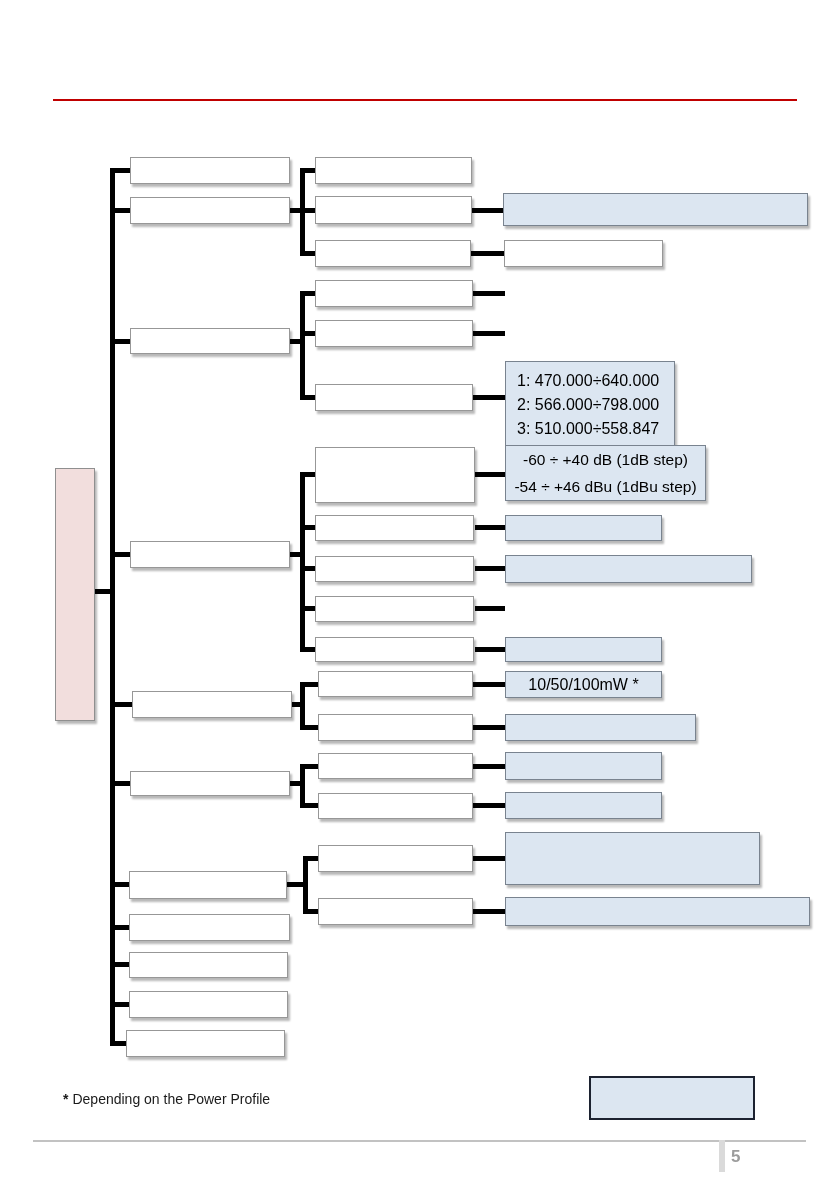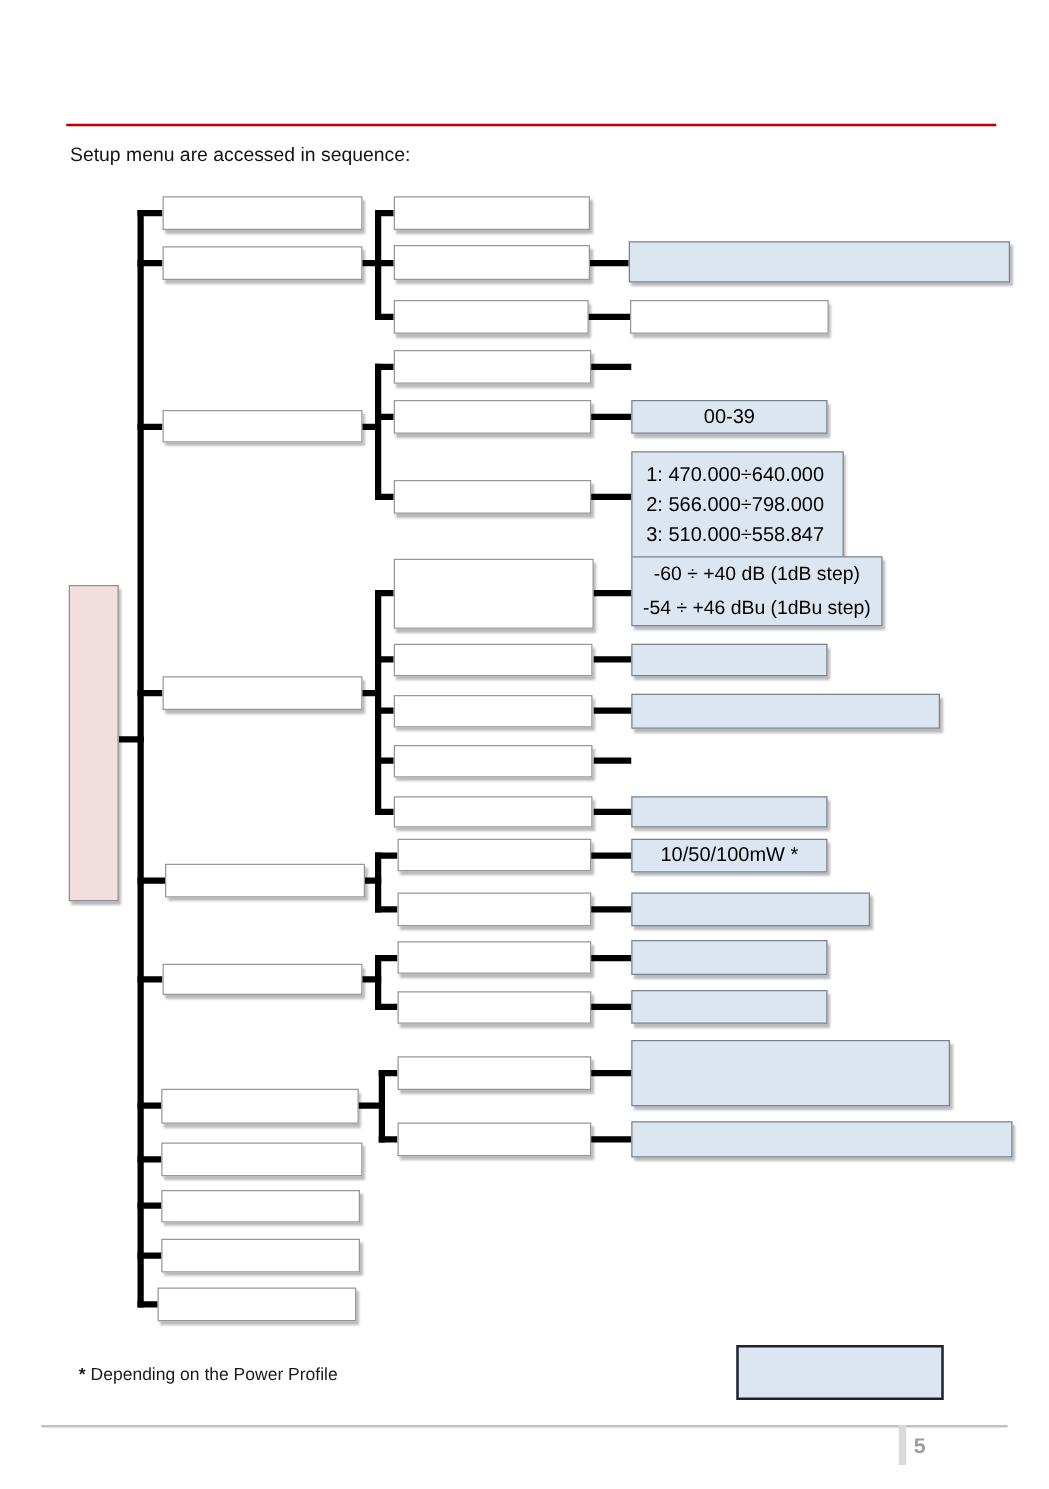--- a/index.html
+++ b/index.html
@@ -25,21 +25,20 @@
   .footer-line { position:absolute; background:#c2c2c2; }
   .footer-tick { position:absolute; background:#dadada; }
   .page-num { position:absolute; font-size:17px; font-weight:bold; color:#9c9c9c; }
 </style>
 </head>
 <body>
 
 <div class="page">
 
   <div class="rule-red" style="left:53px;top:99px;width:744px;"></div>
-  <div class="title" style="left:56px;top:116px;">Setup menu are accessed in sequence:</div>
 
   <div class="vline" style="left:110px;top:168px;width:5px;height:878px;"></div>
   <div class="hline" style="left:110px;top:168px;width:20px;height:5px;"></div>
   <div class="hline" style="left:110px;top:208px;width:20px;height:5px;"></div>
   <div class="hline" style="left:110px;top:339px;width:20px;height:5px;"></div>
   <div class="hline" style="left:110px;top:552px;width:20px;height:5px;"></div>
   <div class="hline" style="left:95px;top:589px;width:20px;height:5px;"></div>
   <div class="hline" style="left:110px;top:702px;width:22px;height:5px;"></div>
   <div class="hline" style="left:110px;top:781px;width:20px;height:5px;"></div>
   <div class="hline" style="left:110px;top:882px;width:20px;height:5px;"></div>
@@ -79,21 +78,20 @@
   <div class="vline" style="left:300px;top:291px;width:5px;height:109px;"></div>
   <div class="hline" style="left:300px;top:291px;width:15px;height:5px;"></div>
   <div class="hline" style="left:300px;top:331px;width:15px;height:5px;"></div>
   <div class="hline" style="left:300px;top:395px;width:15px;height:5px;"></div>
   <div class="box" style="left:315px;top:280px;width:158px;height:27px;"></div>
   <div class="box" style="left:315px;top:320px;width:158px;height:27px;"></div>
   <div class="box" style="left:315px;top:384px;width:158px;height:27px;"></div>
   <div class="hline" style="left:473px;top:291px;width:32px;height:5px;"></div>
   <div class="hline" style="left:473px;top:331px;width:32px;height:5px;"></div>
   <div class="hline" style="left:473px;top:395px;width:32px;height:5px;"></div>
-  <div class="box blue val" style="left:505px;top:320px;width:157px;height:27px;">00-39</div>
   <div class="box blue val lines" style="left:505px;top:361px;width:170px;height:87px;">
     <span>1: 470.000÷640.000</span>
     <span>2: 566.000÷798.000</span>
     <span>3: 510.000÷558.847</span>
   </div>
 
   <div class="hline" style="left:290px;top:552px;width:12px;height:5px;"></div>
   <div class="vline" style="left:300px;top:472px;width:5px;height:180px;"></div>
   <div class="hline" style="left:300px;top:472px;width:15px;height:5px;"></div>
   <div class="hline" style="left:300px;top:525px;width:15px;height:5px;"></div>

